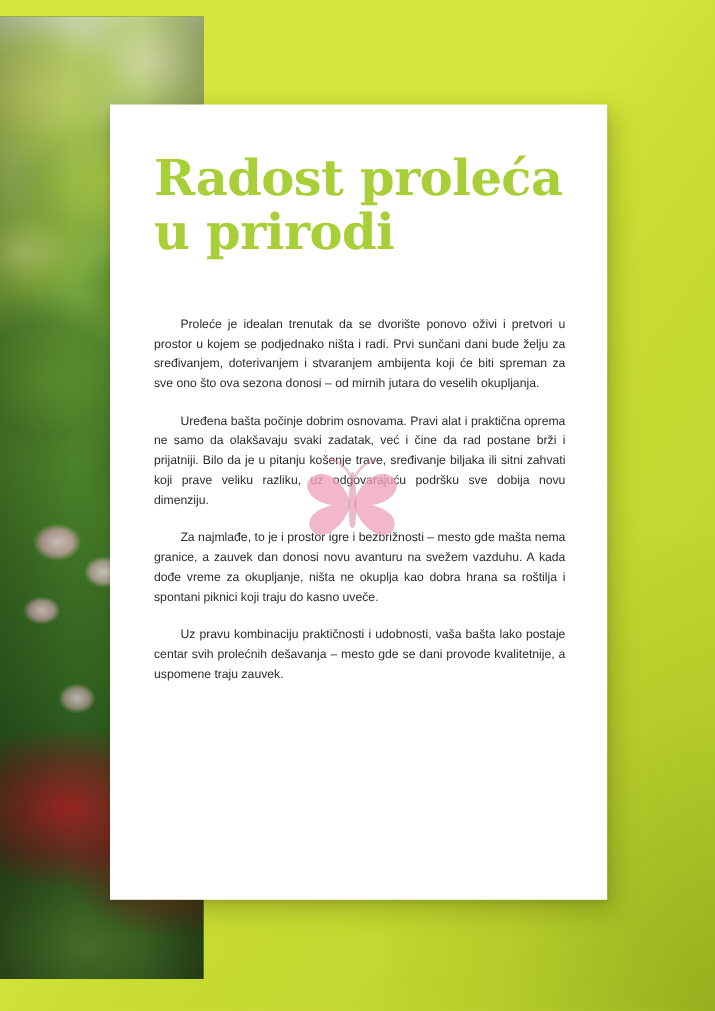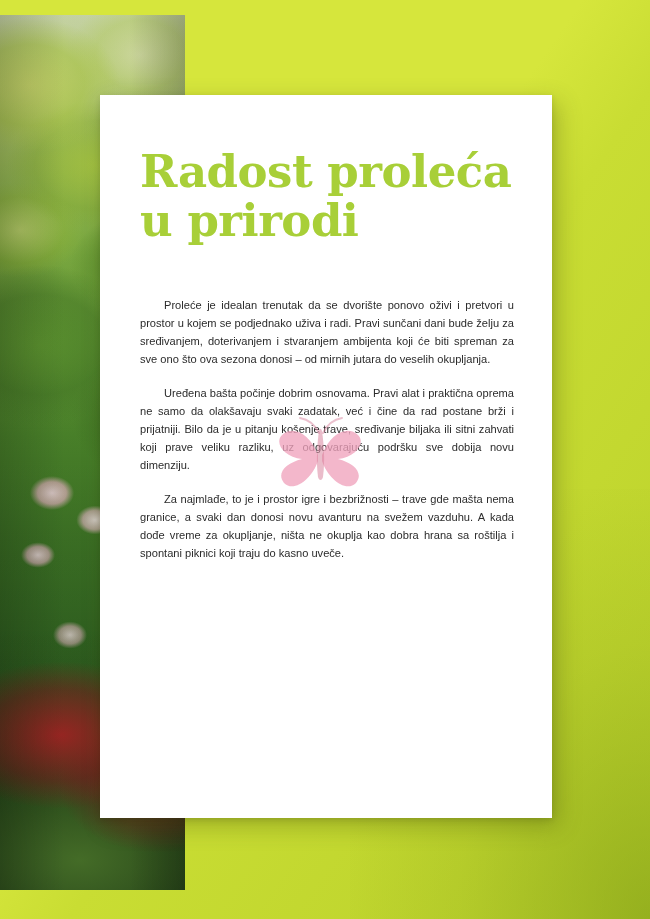--- a/index.html
+++ b/index.html
@@ -100,21 +100,21 @@
     width: 452px;
     height: 723px;
     background: #ffffff;
     box-shadow: 6px 8px 22px rgba(60,70,10,0.30), 0 2px 6px rgba(0,0,0,0.12);
   }
 
   .page-inner {
     position: absolute;
     left: 40px;
     right: 38px;
-    top: 52px;
+    top: 42px;
   }
 
   .doc-title {
     font-family: "DejaVu Serif", serif;
     font-weight: 700;
     color: #a8cf38;
     font-size: 45px;
     line-height: 1.09;
     letter-spacing: -0.5px;
     margin: 0;
@@ -162,23 +162,24 @@
     <div class="photo-layer ph-shade"></div>
   </div>
 
   <div class="page">
     <div class="page-inner">
 
       <h1 class="doc-title">Radost proleća
 u prirodi</h1>
 
       <div class="body-copy">
-        <p>Proleće je idealan trenutak da se dvorište ponovo oživi i pretvori u prostor u kojem se podjednako uživa i radi. Pravi sunčani dani bude želju za sređivanjem, doterivanjem i stvaranjem ambijenta koji će biti spreman za sve ono što ova sezona donosi – od mirnih jutara do veselih okupljanja.</p>
+        <p>Proleće je idealan trenutak da se dvorište ponovo oživi i pretvori u prostor u kojem se podjednako ništa i radi. Prvi sunčani dani bude želju za sređivanjem, doterivanjem i stvaranjem ambijenta koji će biti spreman za sve ono što ova sezona donosi – od mirnih jutara do veselih okupljanja.</p>
         <p>Uređena bašta počinje dobrim osnovama. Pravi alat i praktična oprema ne samo da olakšavaju svaki zadatak, već i čine da rad postane brži i prijatniji. Bilo da je u pitanju košenje trave, sređivanje biljaka ili sitni zahvati koji prave veliku razliku, uz odgovarajuću podršku sve dobija novu dimenziju.</p>
-        <p>Za najmlađe, to je i prostor igre i bezbrižnosti – trave gde mašta nema granice, a svaki dan donosi novu avanturu na svežem vazduhu. A kada dođe vreme za okupljanje, ništa ne okuplja kao dobra hrana sa roštilja i spontani piknici koji traju do kasno uveče.</p>
+        <p>Za najmlađe, to je i prostor igre i bezbrižnosti – mesto gde mašta nema granice, a zauvek dan donosi novu avanturu na svežem vazduhu. A kada dođe vreme za okupljanje, ništa ne okuplja kao dobra hrana sa roštilja i spontani piknici koji traju do kasno uveče.</p>
+        <p>Uz pravu kombinaciju praktičnosti i udobnosti, vaša bašta lako postaje centar svih prolećnih dešavanja – mesto gde se dani provode kvalitetnije, a uspomene traju zauvek.</p>
       </div>
 
     </div>
   </div>
 
   <svg class="butterfly" viewBox="0 0 96 78">
     <g opacity="0.78" fill="#f0a3bd">
       <path d="M46 40 C38 18, 20 10, 10 20 C2 28, 12 42, 30 44 C14 48, 4 58, 12 68 C22 78, 40 64, 46 46 Z"></path>
       <path d="M50 40 C58 18, 76 10, 86 20 C94 28, 84 42, 66 44 C82 48, 92 58, 84 68 C74 78, 56 64, 50 46 Z"></path>
     </g>

